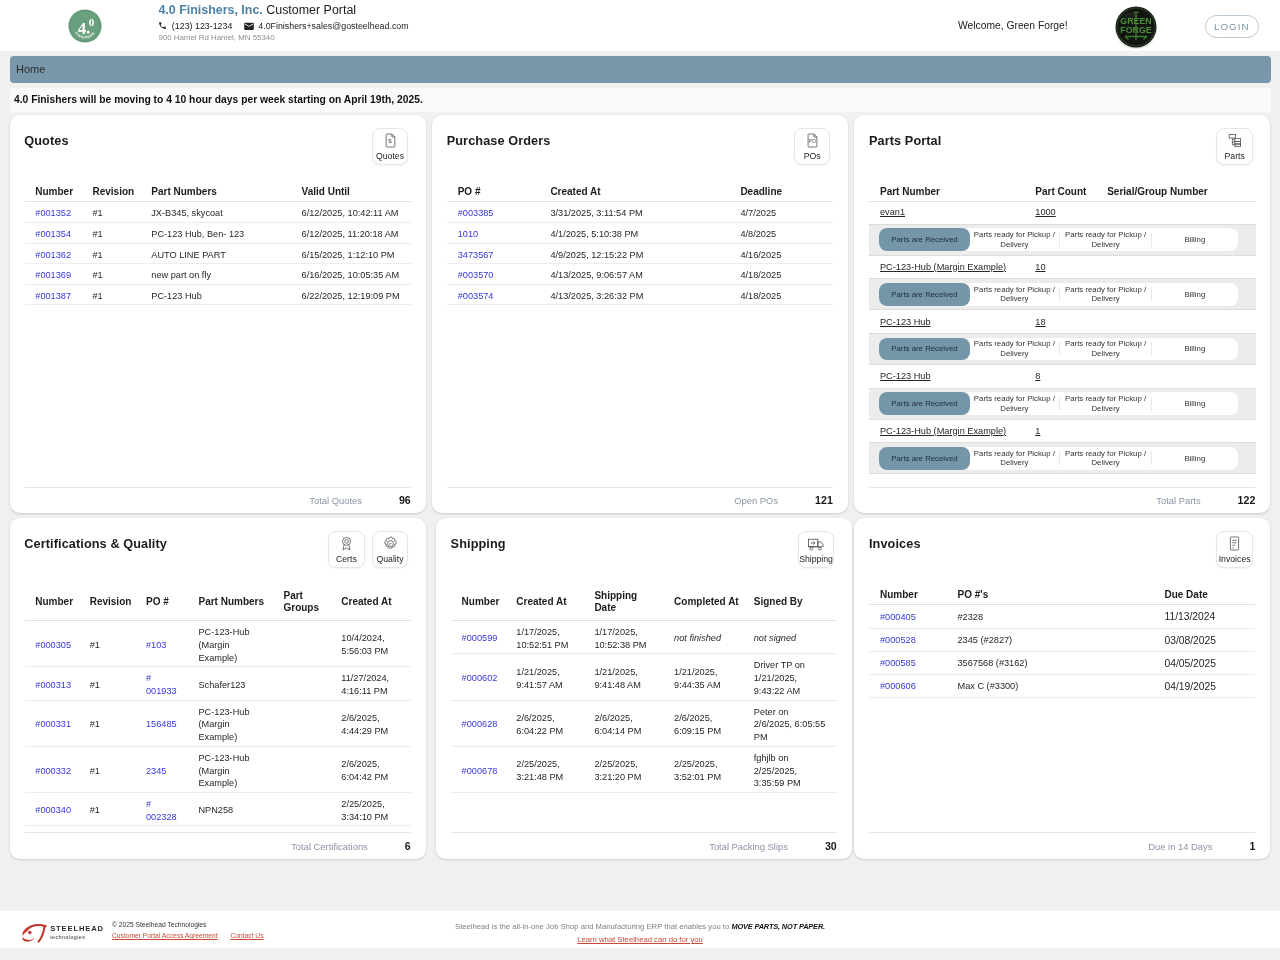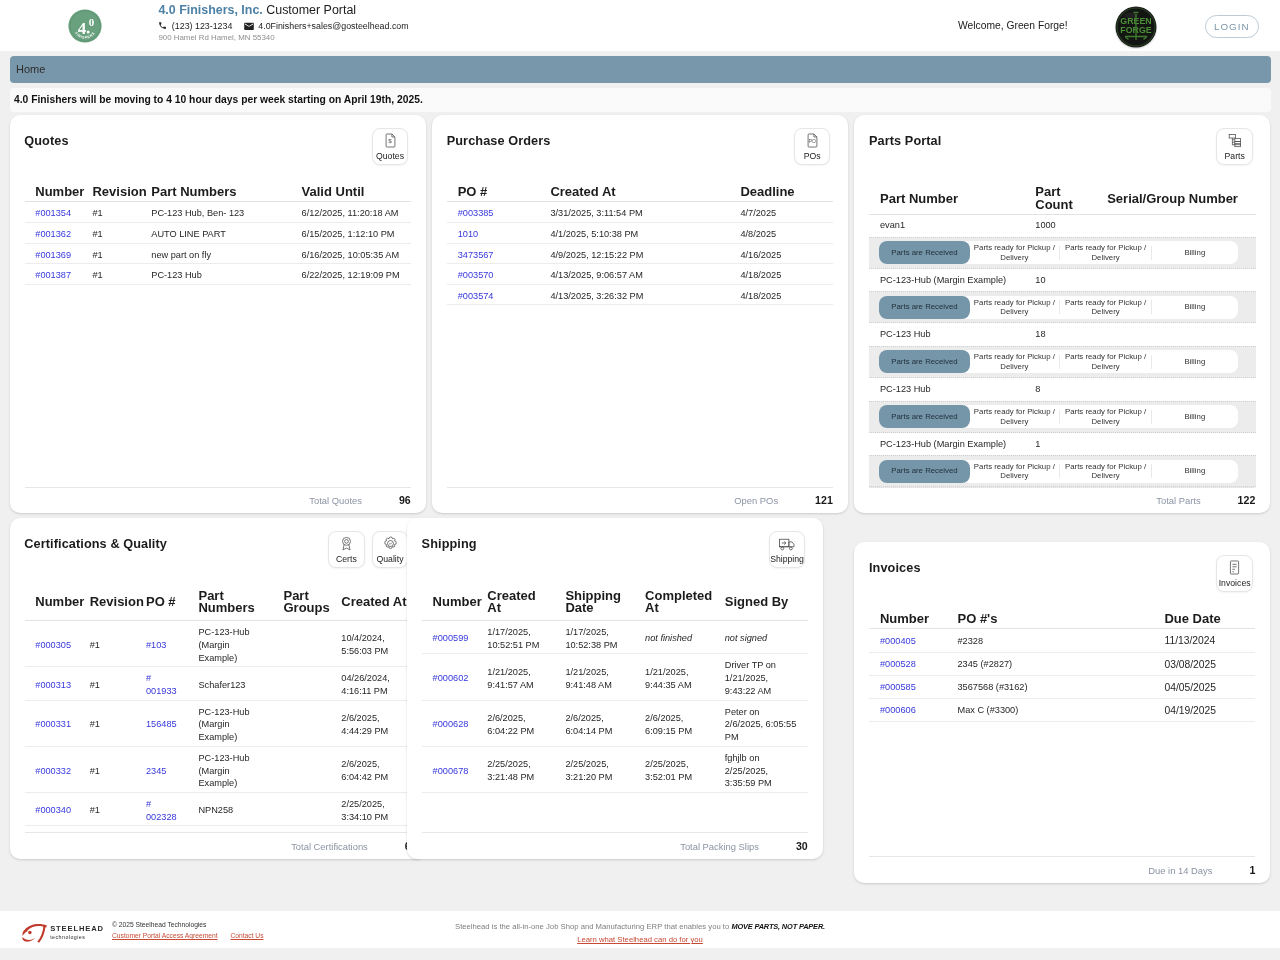--- a/index.html
+++ b/index.html
@@ -8,36 +8,36 @@
 .hdr { position:absolute; left:0; top:0; width:1280px; height:51.3px; background:#fff; }
 .homebar { position:absolute; left:9.5px; top:56.2px; width:1261px; height:27px; background:#7897aa; border-radius:4px; color:#2e2e2e; font-size:11px; line-height:27px; padding-left:6.5px; }
 .ann { position:absolute; left:9.5px; top:87.7px; width:1261px; height:24.6px; background:#fafafa; border-radius:4px; font-size:10.3px; font-weight:bold; color:#111; line-height:24.6px; padding-left:4.5px; }
 .card { position:absolute; background:#fff; border-radius:10px; box-shadow:0 1px 3px rgba(0,0,0,.10), 0 1px 2px rgba(0,0,0,.06); }
 .card h2 { position:absolute; left:14.6px; top:18.5px; font-size:12.7px; color:#1b1b1b; letter-spacing:.1px; }
 .btns { position:absolute; top:12.7px; right:17.3px; display:flex; gap:7px; }
 .btn { width:36.7px; height:37px; background:#fff; border:1px solid #e6e6e6; border-radius:8px; box-shadow:0 1px 2px rgba(0,0,0,.05); display:flex; flex-direction:column; align-items:center; justify-content:flex-end; padding-bottom:3.5px; font-size:8.7px; color:#1b1b1b; }
 .btn svg { display:block; margin-bottom:2px; }
 .tw { position:absolute; left:15px; right:15px; top:66.5px; }
 table { border-collapse:collapse; table-layout:fixed; width:100%; }
-th { font-size:13px; color:#1c1c1c; text-align:left; font-weight:bold; vertical-align:middle; padding:4.4px 4px 2.4px 10.6px; line-height:12.8px; border-bottom:1px solid #e2e2e2; }
+th { font-size:10px; color:#1c1c1c; text-align:left; font-weight:bold; vertical-align:middle; padding:4.4px 4px 2.4px 10.6px; line-height:12.8px; border-bottom:1px solid #e2e2e2; }
 td { font-size:9.2px; color:#262626; vertical-align:middle; padding:5px 4px 1.8px 10.6px; line-height:12.8px; border-bottom:1px solid #ececec; }
 td.big { font-size:10.3px; line-height:13px; }
 .inv td { padding-top:5px; padding-bottom:4.1px; }
 td.it { font-style:italic; }
 .cfoot { position:absolute; left:15px; right:15px; bottom:0; height:26.8px; border-top:1px solid #e6e6e6; display:flex; align-items:center; justify-content:flex-end;gap:32px; }
 .cfoot .lab { font-size:9.4px; color:#8b93a3; margin-right:5px; }
 .cfoot .num { font-size:10.6px; font-weight:bold; color:#191919; }
 
 td.stripcell { padding:0; border-bottom:none; }
 .strip { border-top:1px dotted #cfcfcf; border-bottom:1px dotted #cfcfcf; background:#ececec; padding:3.6px 0 3.6px 9.8px; }
 .bar { display:flex; background:#fff; border-radius:8px; width:358.4px; height:22.8px; align-items:stretch; }
 .seg { display:flex; flex-direction:column; align-items:center; justify-content:center; font-size:7.8px; line-height:9.6px; color:#333; text-align:center; }
 .seg.on { background:#7595a8; color:#20313c; border-radius:8px; }
 .sep { width:1px; background:#e9e9e9; height:14px; align-self:center; }
-td.pname { padding-top:5.1px; padding-bottom:4.8px; }
+td.pname { padding-top:5.1px; padding-bottom:4.8px;text-decoration:underline; }
 .pp tbody tr:first-child td { padding-top:3.7px; }
 .twol th { padding-top:4.8px; padding-bottom:4.8px; }
 .ftr { position:absolute; left:0; top:911.3px; width:1280px; height:37px; background:#fff; }
 </style></head><body>
 
 <div class="hdr">
   <svg style="position:absolute;left:67.5px;top:8.5px" width="34" height="34" viewBox="0 0 34 34">
     <circle cx="17" cy="17" r="16.6" fill="#69a07d"></circle>
     <circle cx="17" cy="17" r="15.2" fill="none" stroke="#5e9371" stroke-width="0.8"></circle>
     <text x="14" y="24.5" font-family="Liberation Serif, serif" font-size="17" font-weight="bold" fill="#fff" text-anchor="middle">4</text>
@@ -97,20 +97,26 @@
         <thead>
           <tr>
             <th>Number</th>
             <th>Revision</th>
             <th>Part Numbers</th>
             <th>Valid Until</th>
           </tr>
         </thead>
         <tbody>
           <tr>
+            <td><a>#001352</a></td>
+            <td>#1</td>
+            <td>JX-B345, skycoat</td>
+            <td>6/12/2025, 10:42:11 AM</td>
+          </tr>
+          <tr>
             <td><a>#001354</a></td>
             <td>#1</td>
             <td>PC-123 Hub, Ben- 123</td>
             <td>6/12/2025, 11:20:18 AM</td>
           </tr>
           <tr>
             <td><a>#001362</a></td>
             <td>#1</td>
             <td>AUTO LINE PART</td>
             <td>6/15/2025, 1:12:10 PM</td>
@@ -376,21 +382,21 @@
             <td>PC-123-Hub<br>(Margin<br>Example)</td>
             <td></td>
             <td>10/4/2024, 5:56:03 PM</td>
           </tr>
           <tr>
             <td><a>#000313</a></td>
             <td>#1</td>
             <td><a>#<br>001933</a></td>
             <td>Schafer123</td>
             <td></td>
-            <td>04/26/2024, 4:16:11 PM</td>
+            <td>11/27/2024, 4:16:11 PM</td>
           </tr>
           <tr>
             <td><a>#000331</a></td>
             <td>#1</td>
             <td><a>156485</a></td>
             <td>PC-123-Hub<br>(Margin<br>Example)</td>
             <td></td>
             <td>2/6/2025, 4:44:29 PM</td>
           </tr>
           <tr>
@@ -410,21 +416,21 @@
             <td>2/25/2025, 3:34:10 PM</td>
           </tr>
         </tbody>
       </table>
     </div>
   <div class="cfoot">
       <span class="lab">Total Certifications</span>
       <span class="num">6</span>
     </div>
 </div>
-<div class="card" style="left:407px;top:518.4px;width:415.7px;height:340.6px;text-decoration:underline;">
+<div class="card" style="left:436px;top:518.4px;width:415.7px;height:340.6px;text-decoration:underline;">
   <h2>Shipping</h2>
   <div class="btns">
       <div class="btn">
         <svg width="18" height="15" viewBox="0 0 24 19" fill="none" stroke="#4f4f4f" stroke-width="1.1">
           <rect x="2" y="2.5" width="12.5" height="10"></rect>
           <path d="M5 7.5h5.5M8.3 5.3 10.5 7.5 8.3 9.7"></path>
           <path d="M14.5 6h3.9l2.9 3.3v3.2h-6.8z"></path>
           <path d="M2 12.5h12.5"></path>
           <circle cx="5.8" cy="14.8" r="1.9"></circle>
           <circle cx="17.2" cy="14.8" r="1.9"></circle>
@@ -480,21 +486,21 @@
             <td>fghjlb on<br>2/25/2025,<br>3:35:59 PM</td>
           </tr>
         </tbody>
       </table>
     </div>
   <div class="cfoot">
       <span class="lab">Total Packing Slips</span>
       <span class="num">30</span>
     </div>
 </div>
-<div class="card" style="left:854.4px;top:518.4px;width:415.9px;height:340.6px;margin-top:24px;">
+<div class="card" style="left:854.4px;top:518.4px;width:415.9px;height:340.6px;">
   <h2>Invoices</h2>
   <div class="btns">
       <div class="btn">
         <svg width="17" height="17" viewBox="0 0 24 24" fill="none" stroke="#4f4f4f" stroke-width="1.1">
           <rect x="6.2" y="2.8" width="11.6" height="18.4" rx="1"></rect>
           <path d="M9 7.5h6M9 11h6M9 14.5h3.5"></path>
           <path d="M9 18h2"></path>
         </svg>
         <span>Invoices</span>
       </div>

